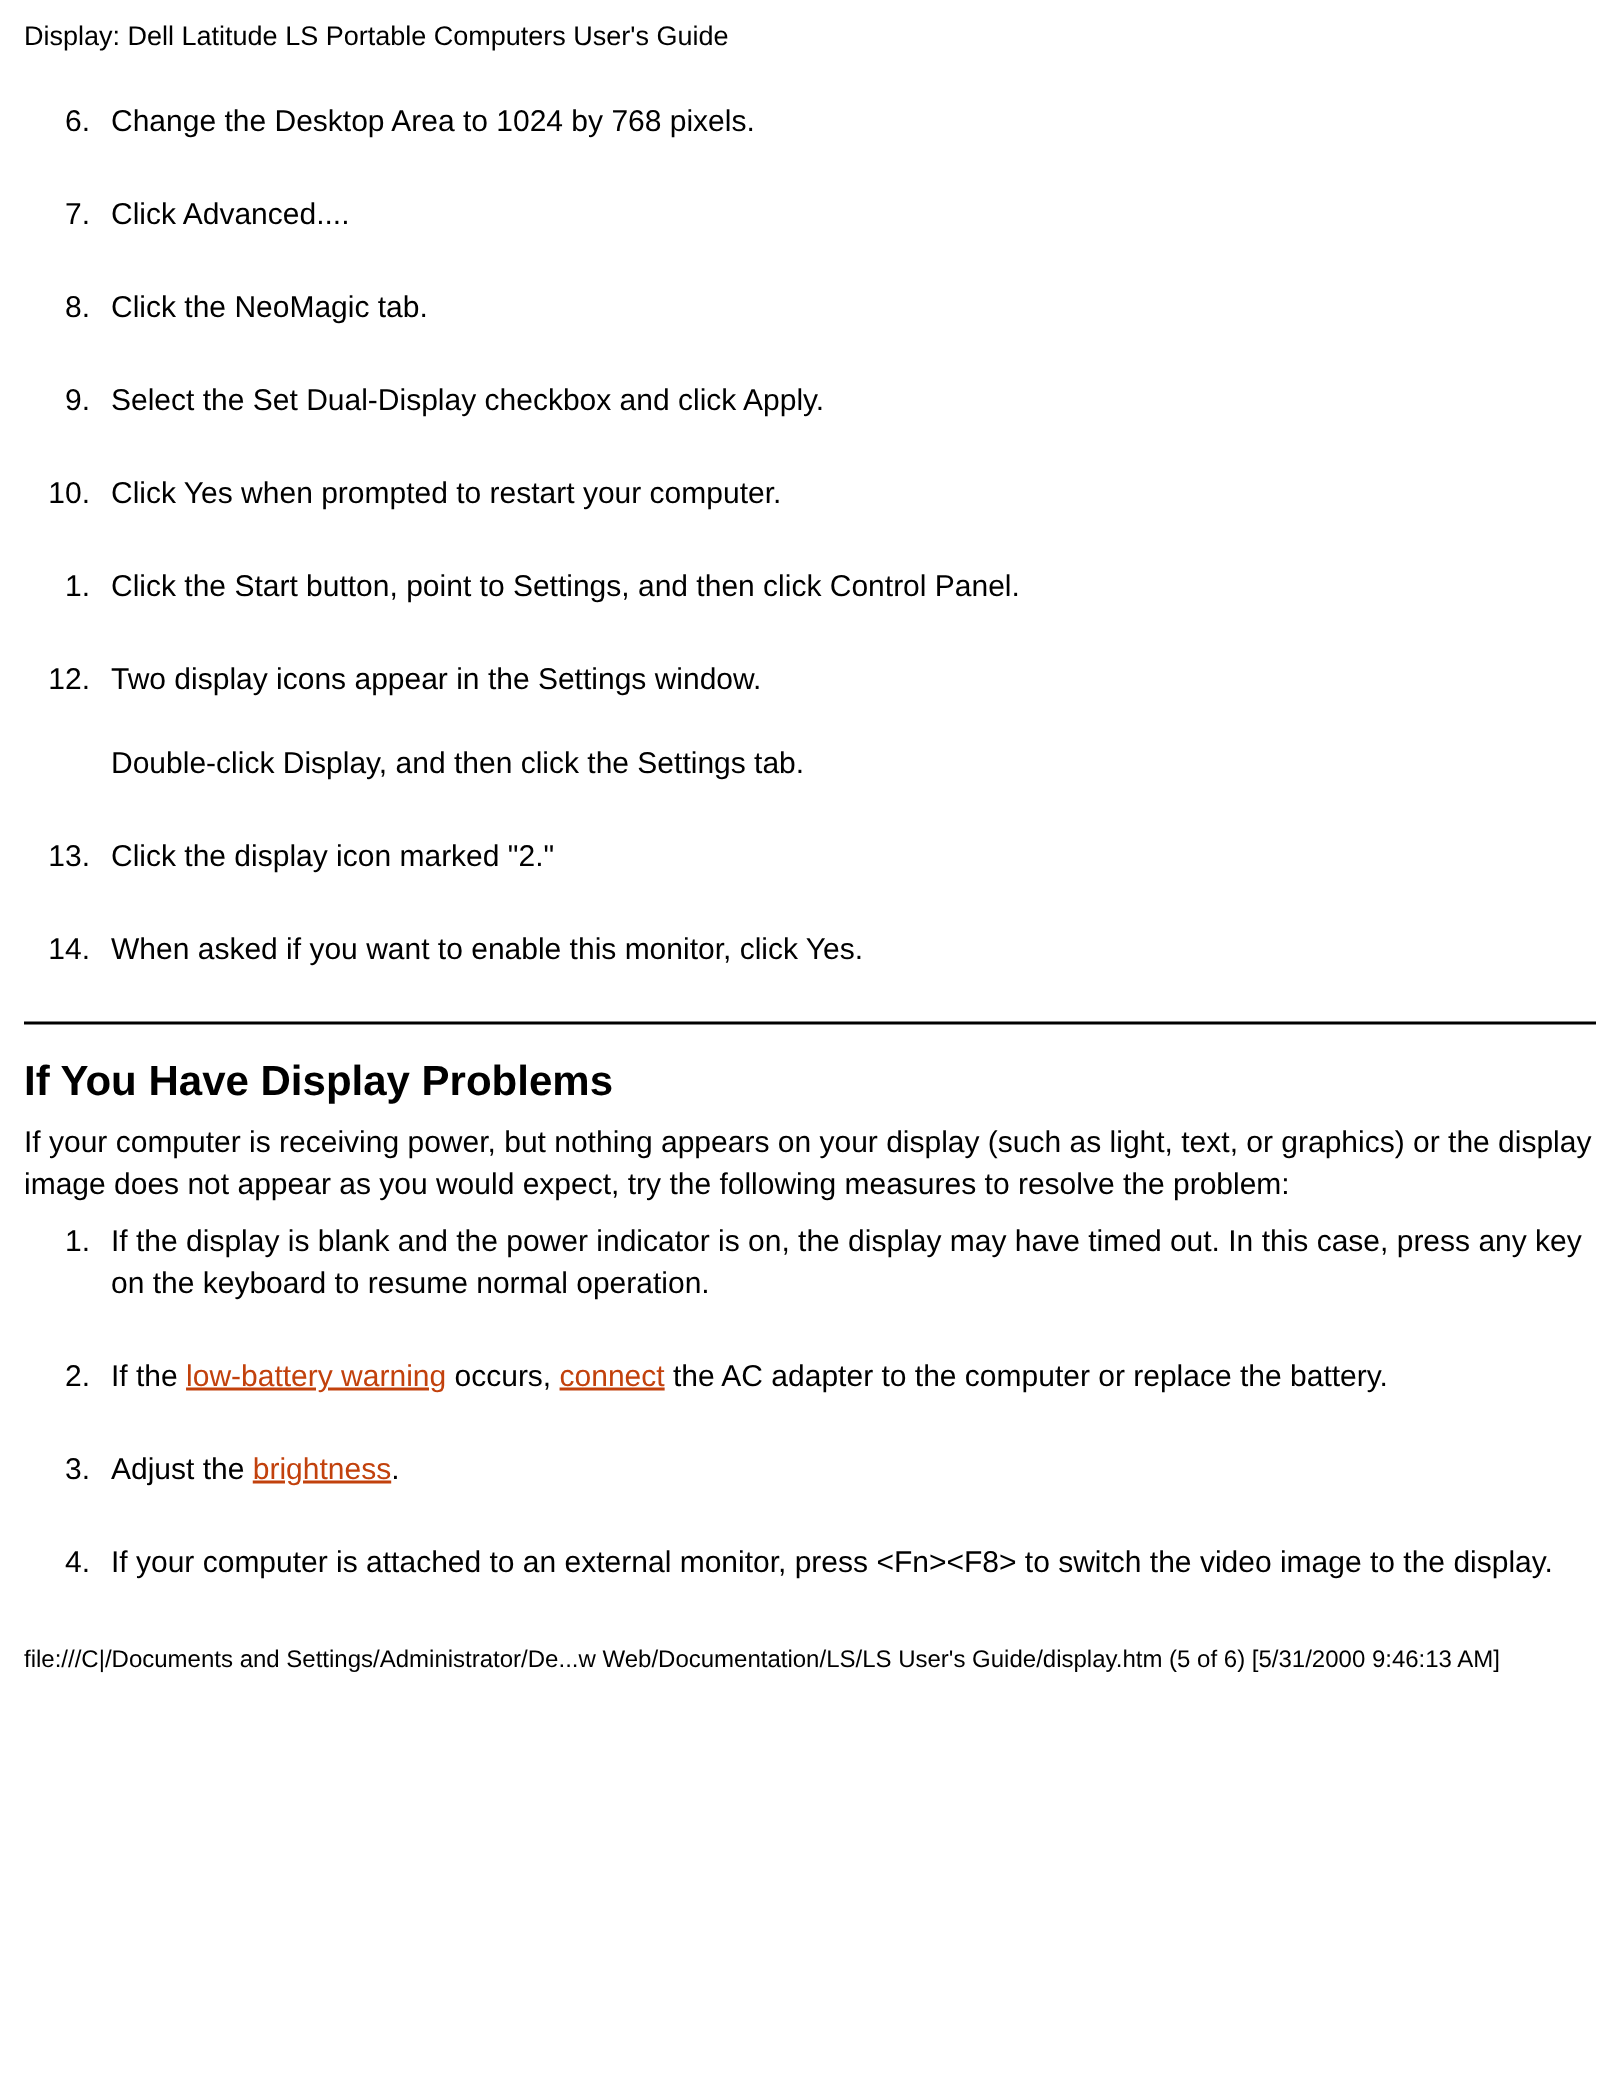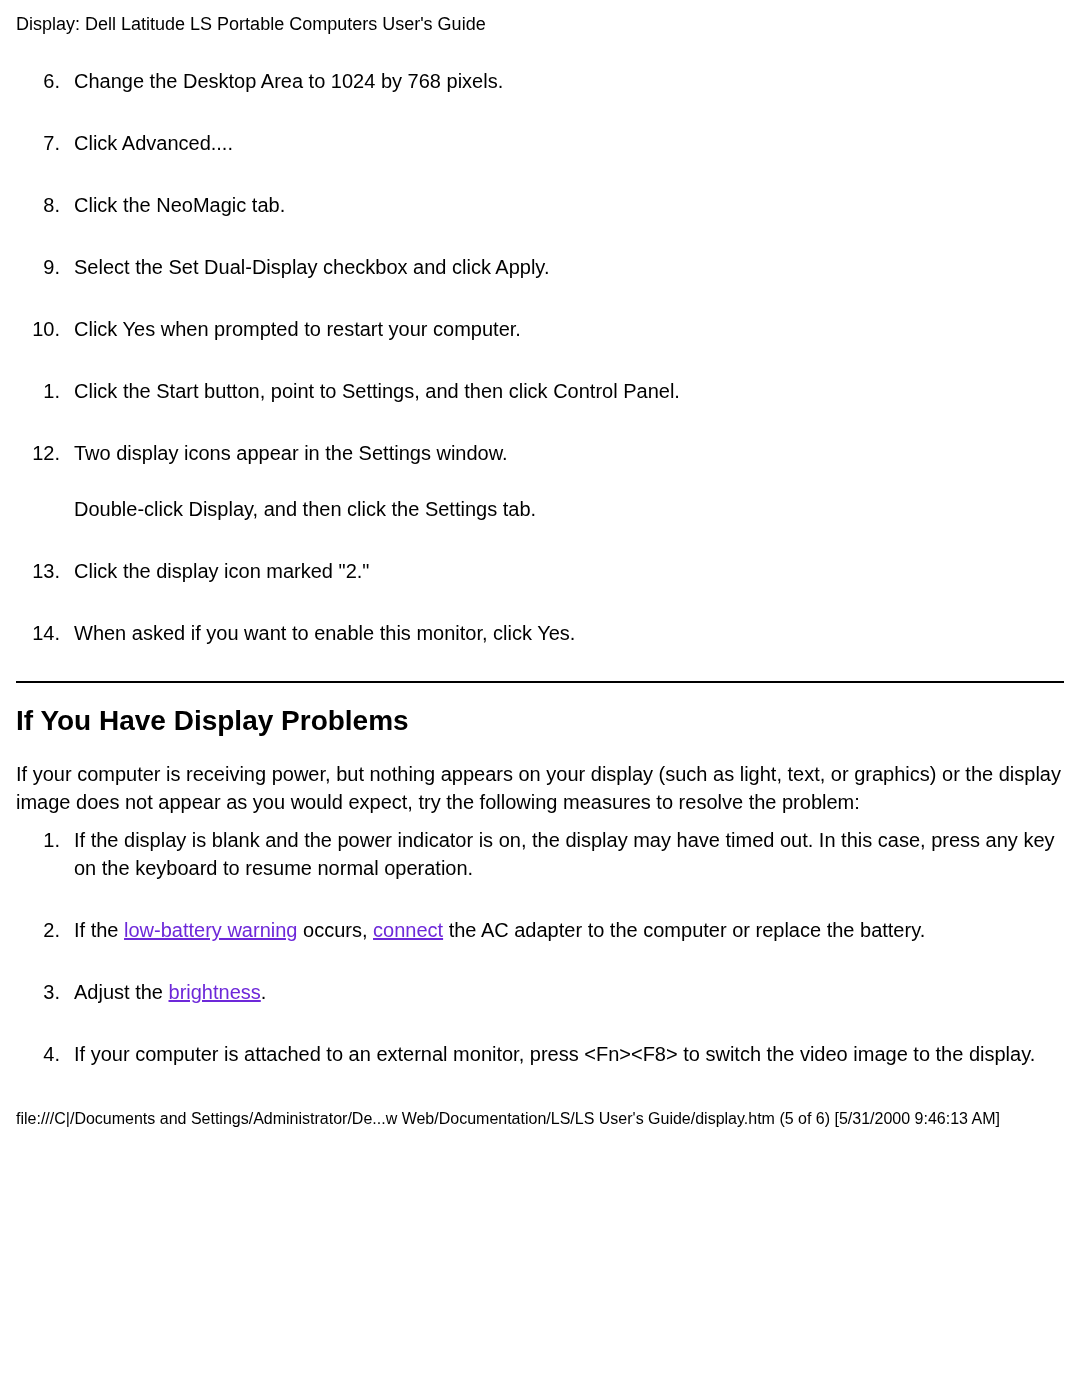--- a/index.html
+++ b/index.html
@@ -41,38 +41,38 @@
       margin-top: 28px;
     }
     hr {
       border: none;
       border-top: 2px solid #000;
       margin: 0 0 18px 0;
     }
     h2 {
       font-size: 28px;
       font-weight: bold;
-      margin-bottom: 20px;
+      margin-bottom: 8px;
     }
     .intro-para {
       margin-bottom: 10px;
     }
     .problems-ol {
       list-style: none;
       padding-left: 0;
     }
     .problems-ol > li {
       display: flex;
       margin-bottom: 34px;
     }
     .problems-ol .li-content p + p {
       margin-top: 28px;
     }
     a {
-      color: #6d28d9;
+      color: #c2410c;
       text-decoration: underline;
     }
     .footer-text {
       font-size: 16px;
       margin-top: 40px;
     }
     b {
       font-weight: normal;
     }
   </style>

